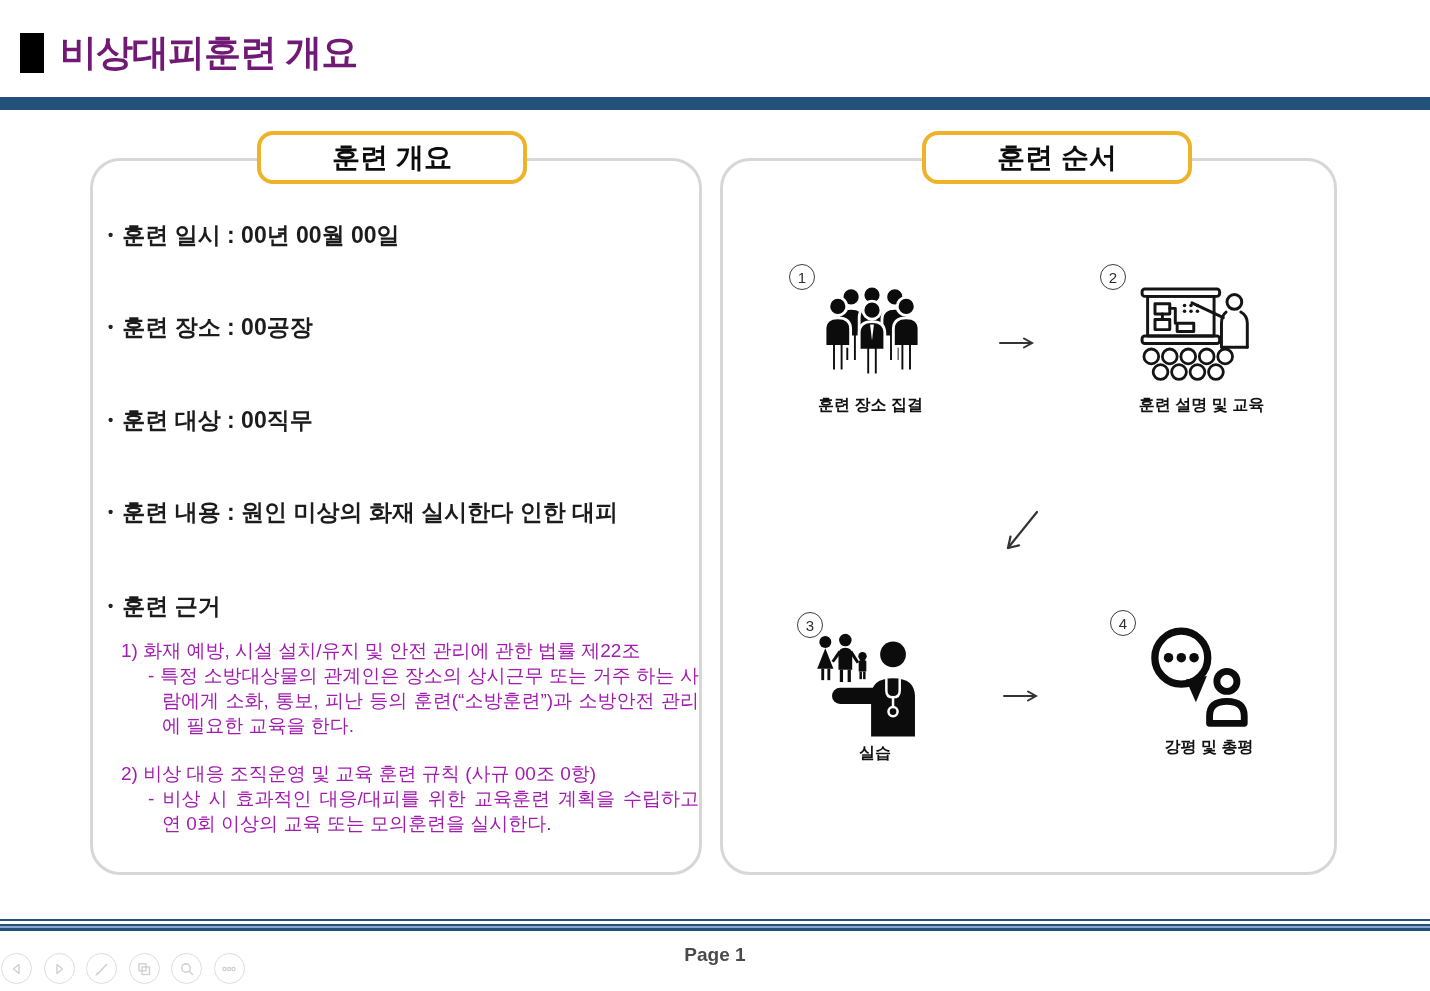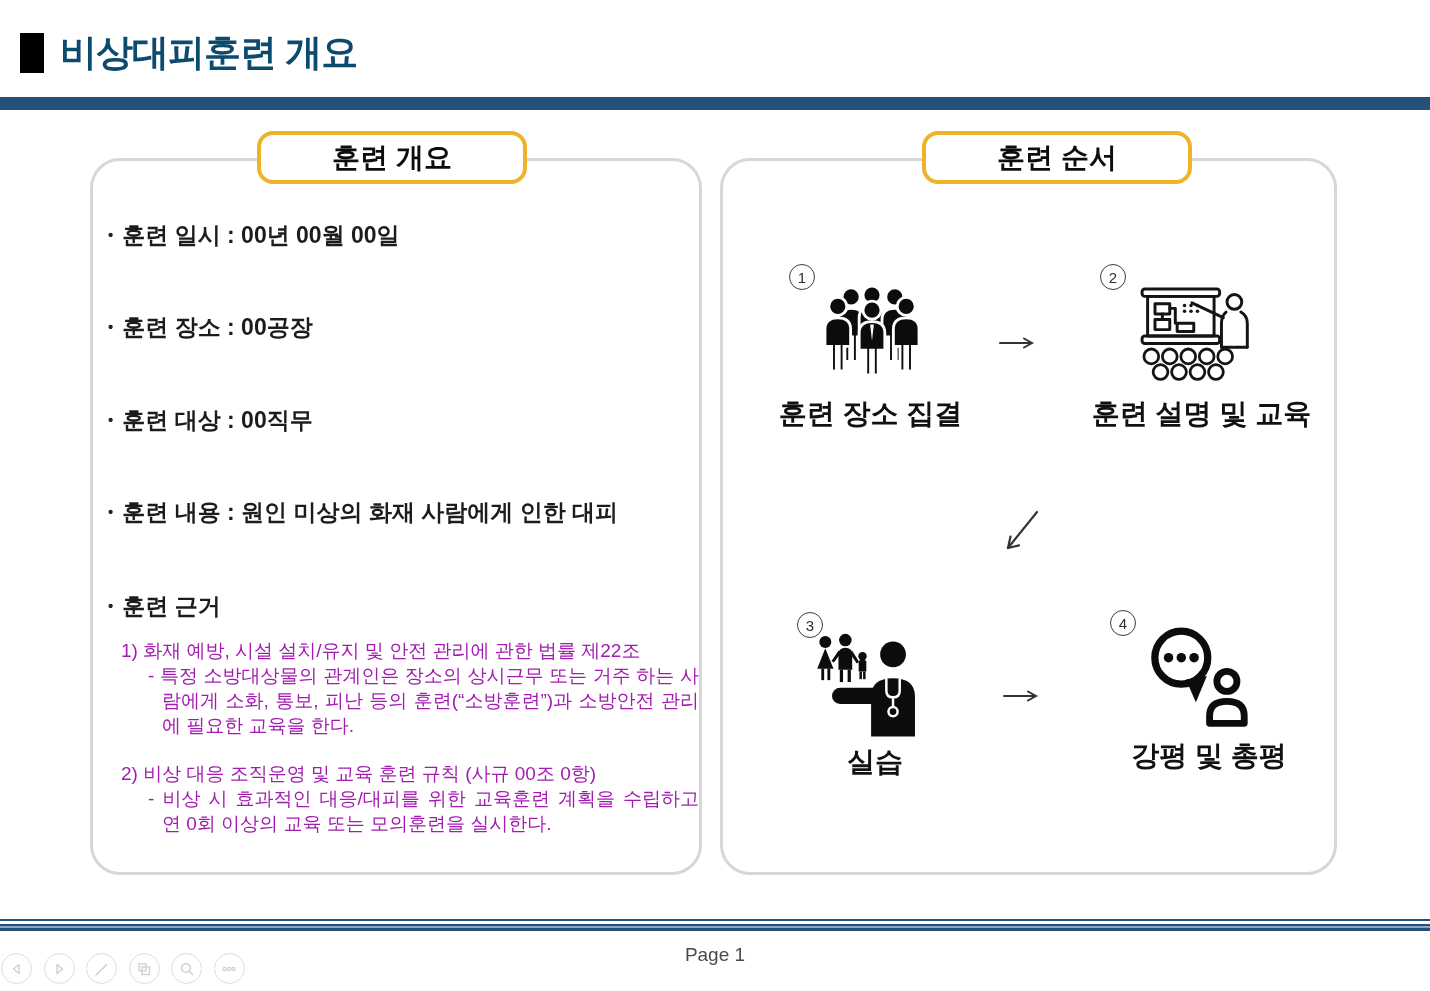--- a/index.html
+++ b/index.html
@@ -3,21 +3,21 @@
 <meta charset="utf-8">
 <style>
   html,body{margin:0;padding:0;background:#fff;}
   .slide{
     position:relative;width:1430px;height:991px;background:#ffffff;overflow:hidden;
     font-family:"Liberation Sans","DejaVu Sans",sans-serif;color:#1a1a1a;
   }
   
   .title-row{position:absolute;left:20px;top:28px;display:flex;align-items:center;gap:16px;}
   .title-square{width:24px;height:40px;background:#000;}
-  .page-title{margin:0;font-size:37px;font-weight:bold;color:#0c4a6e;letter-spacing:-1px;}
+  .page-title{margin:0;font-size:37px;font-weight:bold;color:#701a75;letter-spacing:-1px;}
   .navy-bar{position:absolute;left:0;top:97px;width:1430px;height:13px;background:#24507C;}
 
   
   .panel{position:absolute;border:3px solid #D7D7D7;border-radius:30px;background:#fff;}
   .panel-left{left:90px;top:158px;width:606px;height:711px;}
   .panel-right{left:720px;top:158px;width:611px;height:711px;}
   .pill{
     position:absolute;height:45px;border:4px solid #EFB32A;border-radius:16px;background:#fff;
     display:flex;align-items:center;justify-content:center;z-index:3;
     font-size:28px;font-weight:bold;color:#0d0d0d;
@@ -40,35 +40,35 @@
   .step-num{
     position:absolute;width:24px;height:24px;border:1.6px solid #3d3d3d;border-radius:50%;
     display:flex;align-items:center;justify-content:center;font-size:15px;color:#2e2e2e;background:#fff;
   }
   .n1{left:66px;top:103px;} .n2{left:377px;top:103px;} .n3{left:74px;top:451px;} .n4{left:387px;top:449px;}
   .step-icon{position:absolute;}
   .i1{left:92px;top:122px;width:114px;height:100px;}
   .i2{left:408px;top:120px;width:120px;height:100px;}
   .i3{left:88px;top:468px;width:124px;height:108px;}
   .i4{left:420px;top:462px;width:114px;height:104px;}
-  .step-label{position:absolute;font-size:28px;font-weight:bold;color:#111;text-align:center;}
+  .step-label{position:absolute;font-size:16px;font-weight:bold;color:#111;text-align:center;}
   .l1{left:35px;top:234px;width:225px;}
   .l2{left:366px;top:234px;width:225px;}
   .l3{left:52px;top:582px;width:200px;}
   .l4{left:376px;top:576px;width:220px;}
   .flow-arrow{position:absolute;}
   .a1{left:274px;top:174px;} .a2{left:276px;top:346px;} .a3{left:278px;top:527px;}
 
   
   .footer-line-thin{position:absolute;left:0;top:919px;width:1430px;height:2px;background:#24507C;}
   .footer-line-thick{
     position:absolute;left:0;top:924px;width:1430px;height:7px;
     background:linear-gradient(#24507C 0 34%, #8AA6C6 34% 62%, #24507C 62% 100%);
   }
-  .page-label{position:absolute;left:655px;top:944px;width:120px;text-align:center;font-size:19px;font-weight:normal;color:#4a4a4a;}
+  .page-label{position:absolute;left:655px;top:944px;width:120px;text-align:center;font-size:19px;font-weight:bold;color:#4a4a4a;}
   .toolbar{position:absolute;left:1px;top:953px;display:flex;gap:11.5px;}
   .tool-btn{
     width:31px;height:31px;border:1.4px solid #dedede;border-radius:50%;background:#fff;
     display:flex;align-items:center;justify-content:center;padding:0;cursor:pointer;
   }
   .tool-btn svg{display:block;}
 </style>
 </head>
 <body>
 
@@ -88,21 +88,21 @@
     <div class="bullet b1">
       <span class="dot">•</span>
       <span>훈련 장소 : 00공장</span>
     </div>
     <div class="bullet b2">
       <span class="dot">•</span>
       <span>훈련 대상 : 00직무</span>
     </div>
     <div class="bullet b3">
       <span class="dot">•</span>
-      <span>훈련 내용 : 원인 미상의 화재 사람에게 인한 대피</span>
+      <span>훈련 내용 : 원인 미상의 화재 실시한다 인한 대피</span>
     </div>
     <div class="bullet b4">
       <span class="dot">•</span>
       <span>훈련 근거</span>
     </div>
 
     <div class="basis basis-1">
       <div class="basis-line1"><span class="num">1)</span> <span>화재 예방, 시설 설치/유지 및 안전 관리에 관한 법률 제22조</span></div>
       <div class="basis-detail">- 특정 소방대상물의 관계인은 장소의 상시근무 또는 거주 하는 사람에게 소화, 통보, 피난 등의 훈련(“소방훈련”)과 소방안전 관리에 필요한 교육을 한다.</div>
     </div>

